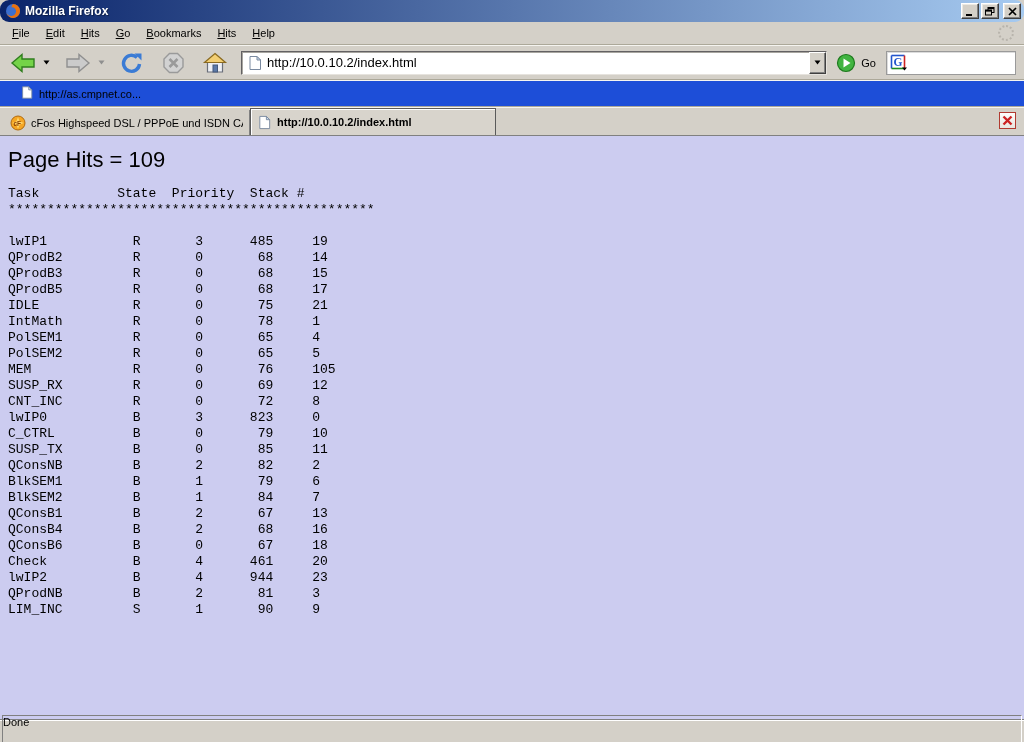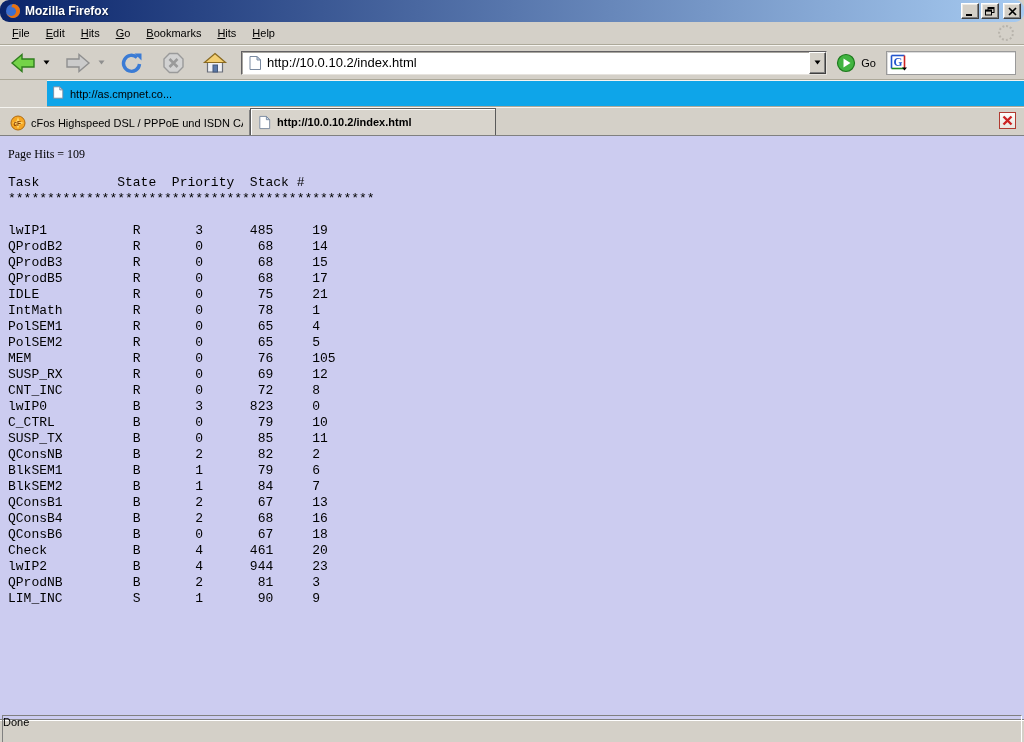--- a/index.html
+++ b/index.html
@@ -76,23 +76,22 @@
     width:130px; height:24px; background:#fff;
     border:1px solid #9a9a9a; box-shadow:inset 1px 1px 0 #dcdcdc;
     display:flex; align-items:center; padding-left:3px; margin-right:2px;
   }
   .searchbox .g-icon { flex:0 0 18px; display:inline-flex; }
   .search-input { flex:1; border:none; outline:none; background:transparent; font-size:12px; height:18px; width:60px; }
 
   
   .bookmarksbar {
     height:27px; flex:0 0 27px; display:flex; align-items:center;
-    background:#0ea5e9; border-top:1px solid #f5f4f0; border-bottom:1px solid #aca899;
-    padding-left:0;
-    margin-left:47px;
+    background:#1d4ed8; border-top:1px solid #f5f4f0; border-bottom:1px solid #aca899;
+    padding-left:16px;
   }
   .bookmark-item { display:flex; align-items:center; gap:5px; padding:2px 4px; font-size:11px; color:#000; }
 
   
   .tabbar {
     height:29px; flex:0 0 29px; display:flex; align-items:flex-end;
     background:#d4d0c8; border-top:1px solid #f5f4f0; border-bottom:1px solid #808080;
     padding:2px 4px 0 4px;
   }
   .tab {
@@ -111,21 +110,21 @@
     width:17px; height:17px; margin:0 4px 4px 0; padding:0; align-self:center;
     background:linear-gradient(#fdfdfb,#e8e5df); border:1px solid #b03a30;
     display:flex; align-items:center; justify-content:center;
   }
 
   
   .content {
     flex:1; background:#ccccf0; overflow:hidden; color:#000;
   }
   .page-hits {
-    font-family:Liberation Serif, serif; font-size:12px; margin:11px 0 0 8px;
+    font-family:Liberation Sans, sans-serif; font-size:22px; margin:11px 0 0 8px;
   }
   pre.task-table {
     font-family:"Liberation Mono","DejaVu Sans Mono",monospace;
     font-size:13px; line-height:16px; margin:13px 4px 0 8px; color:#000;
   }
 
   
   .statusbar {
     height:23px; flex:0 0 23px; background:#d4d0c8;
     display:flex; align-items:center; padding:2px 2px 3px 2px;

